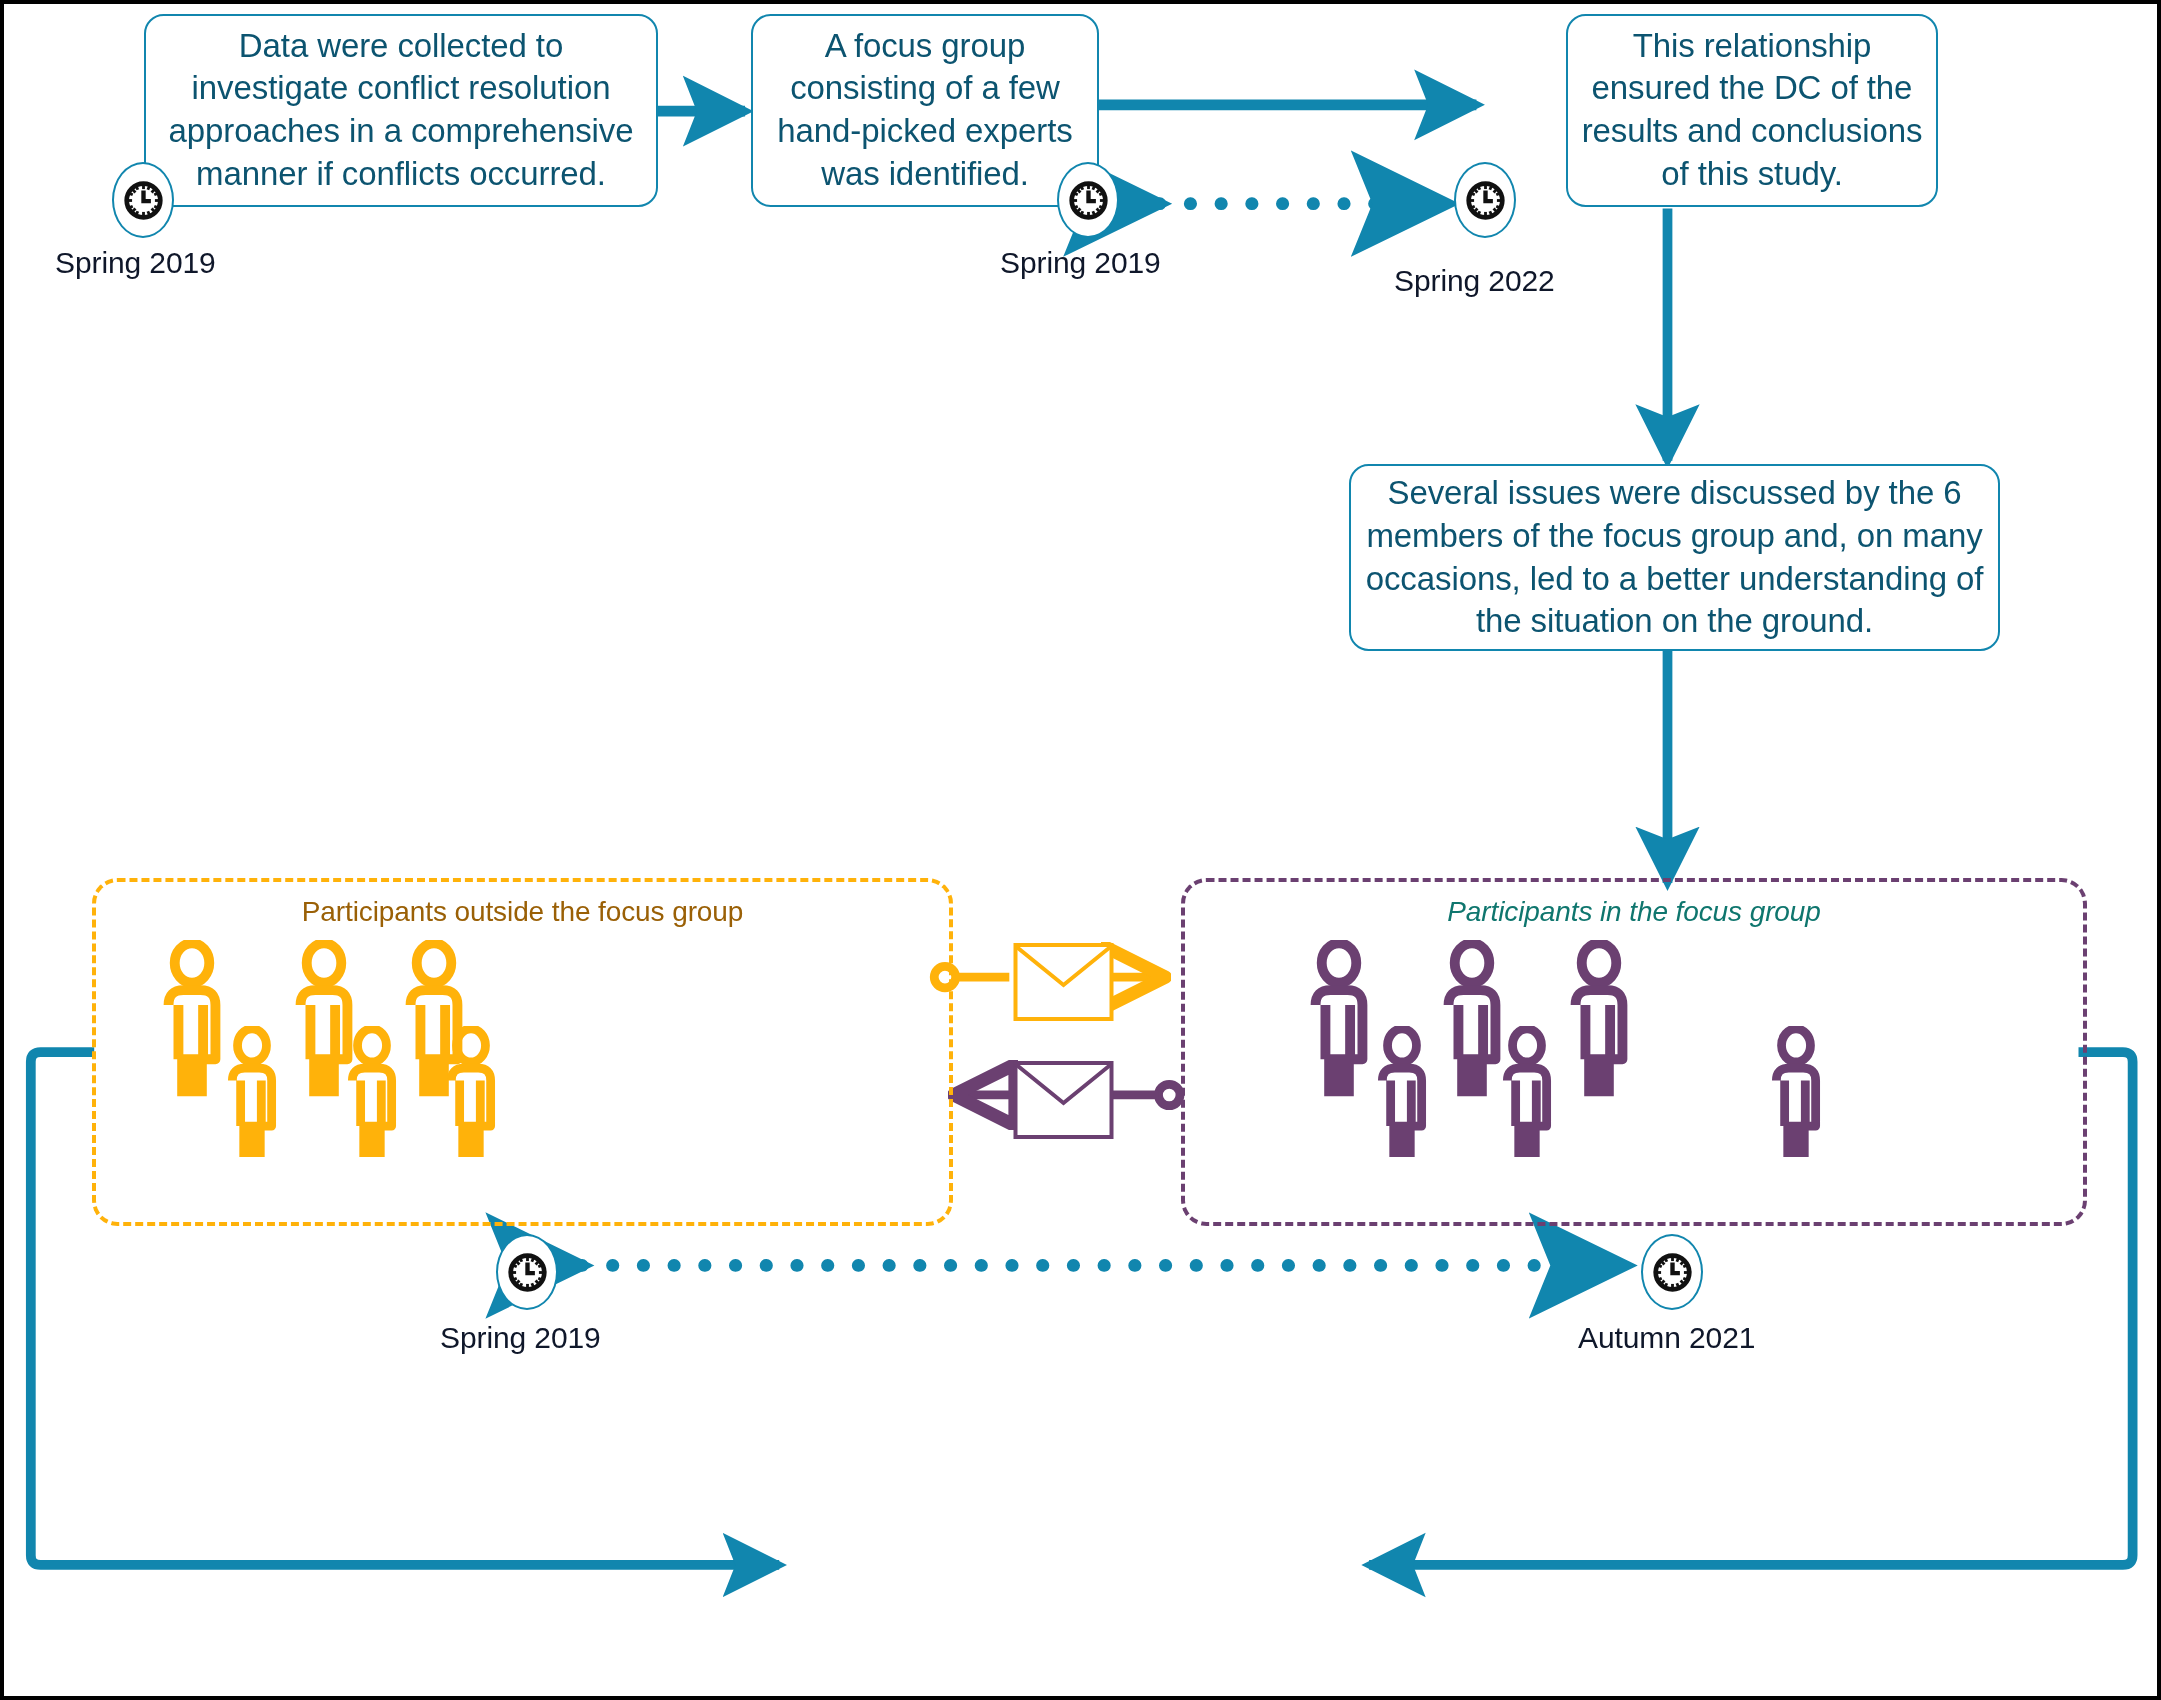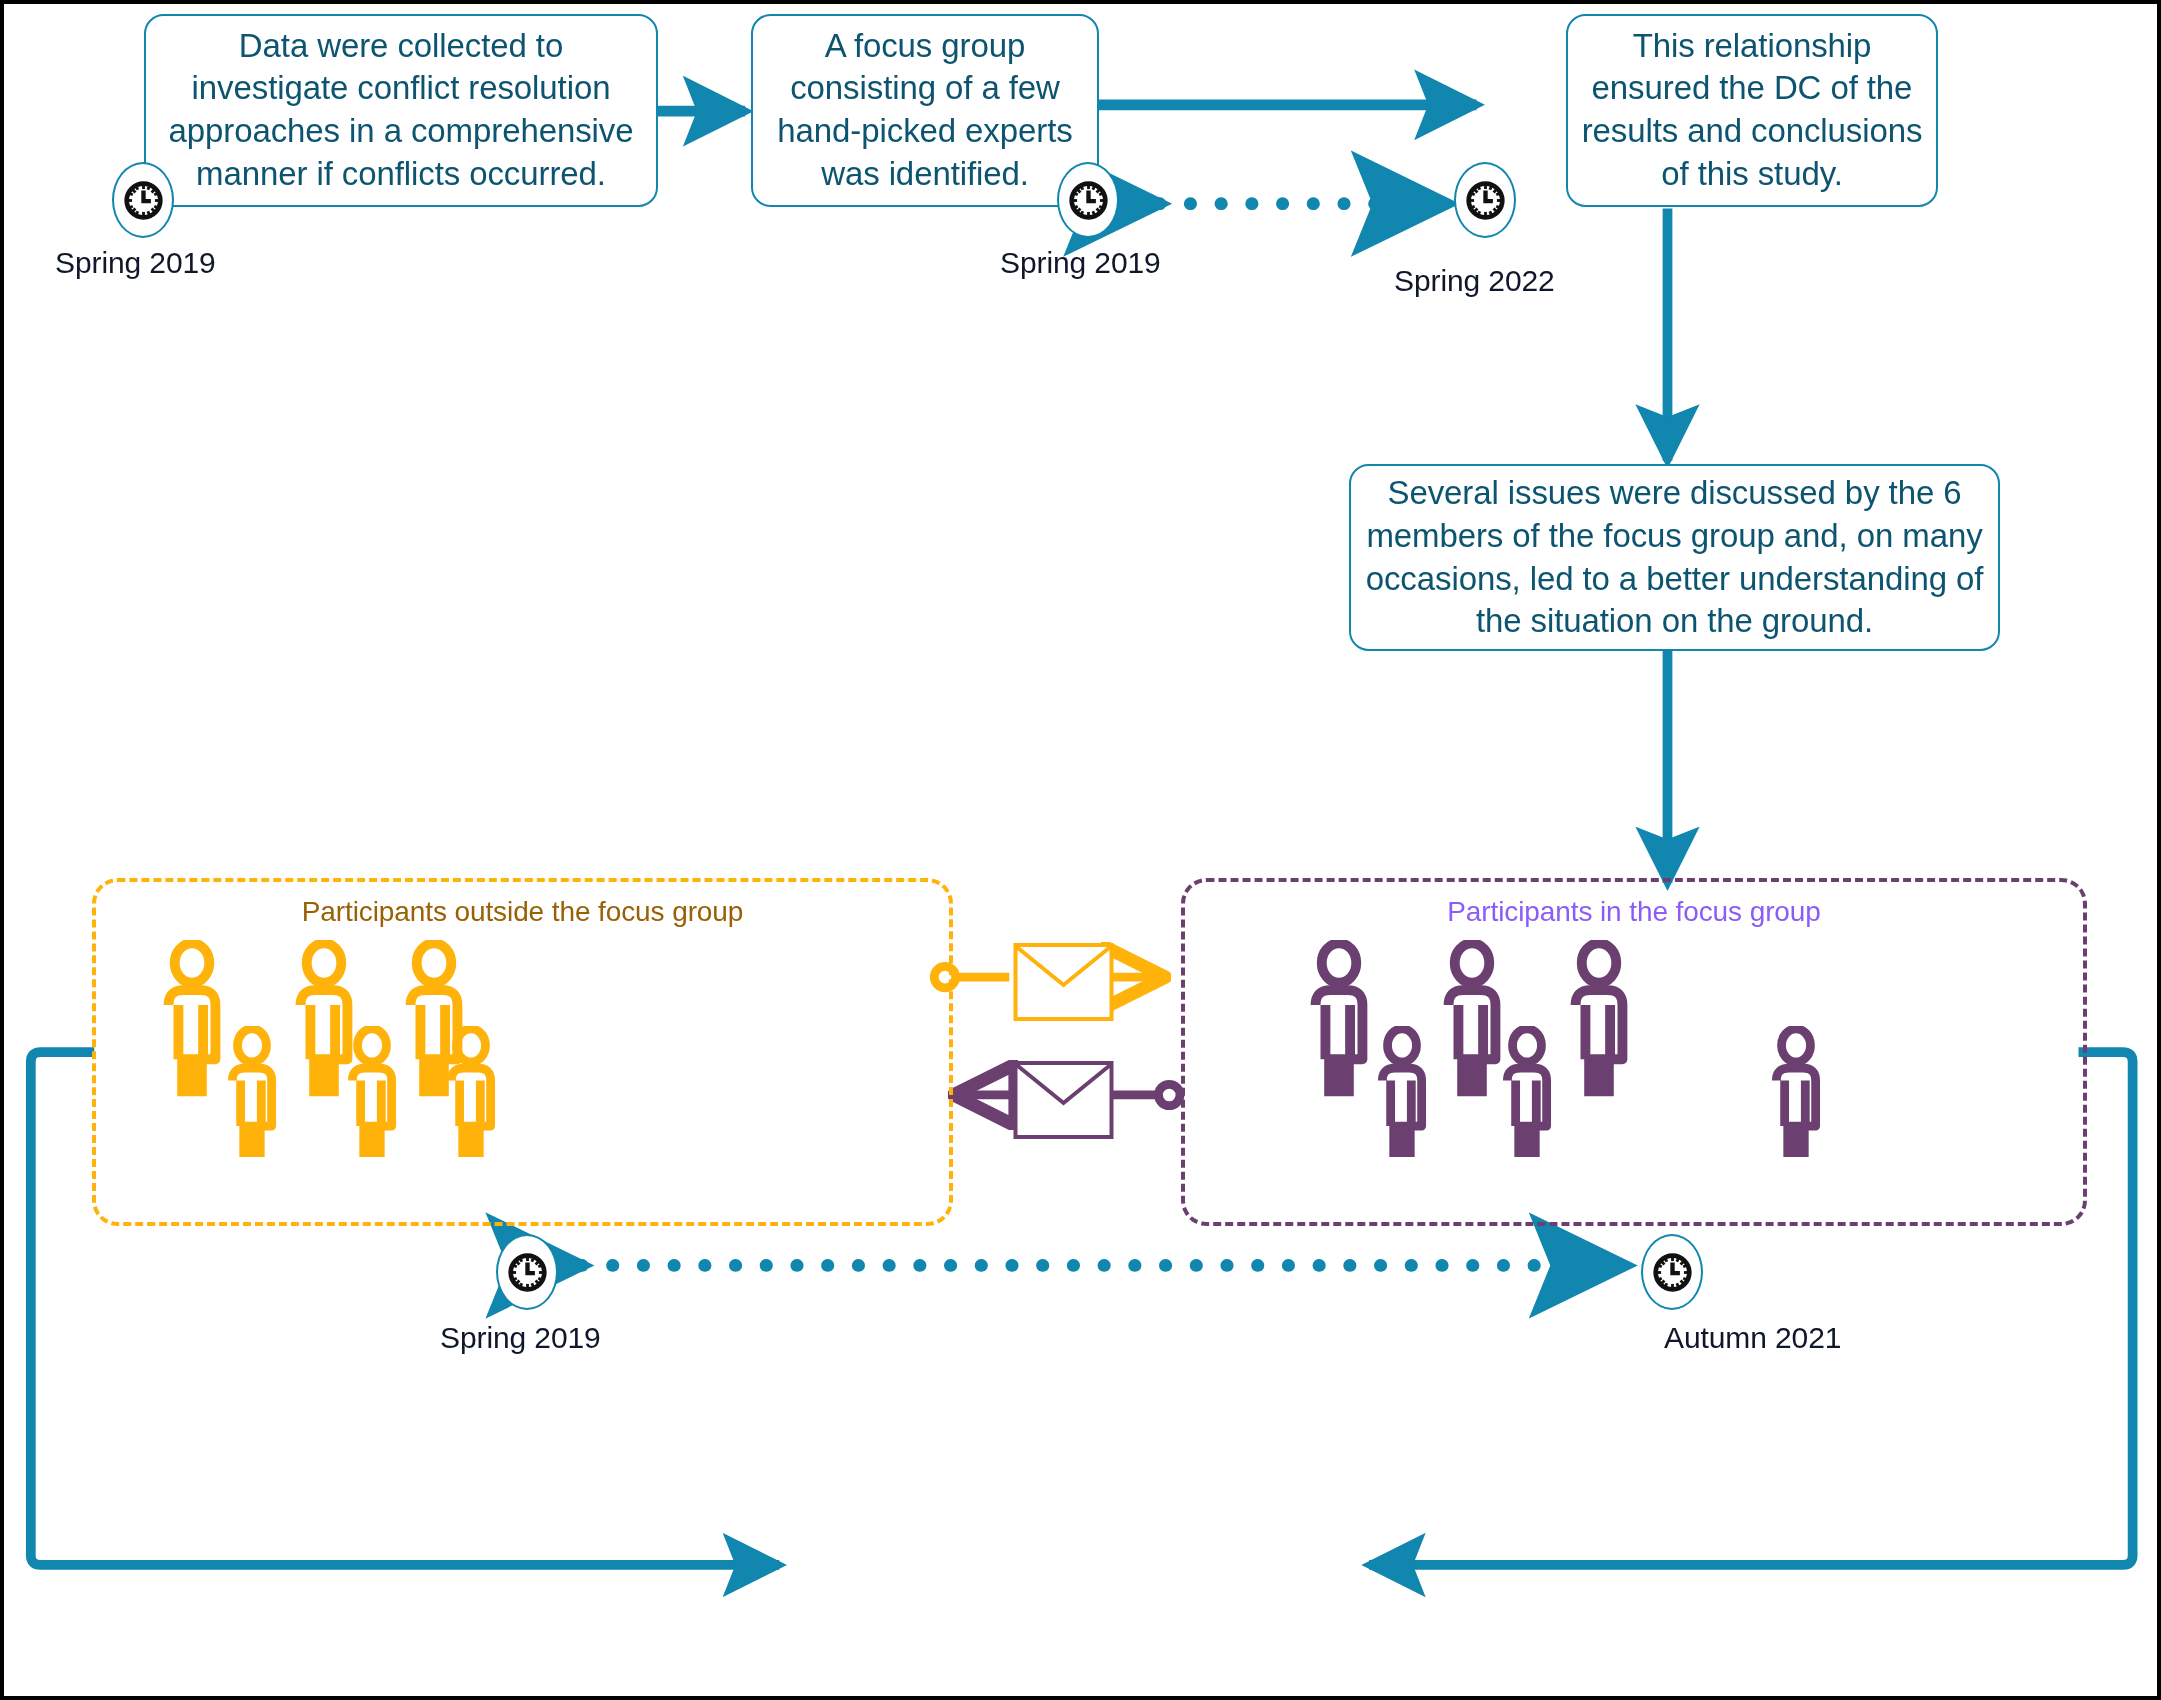--- a/index.html
+++ b/index.html
@@ -75,21 +75,21 @@
     position: absolute;
     top: 14px; left: 0; width: 100%;
     text-align: center;
     font-size: 28px;
     white-space: nowrap;
     letter-spacing: -0.1px;
   }
   .grp-orange { border: 4.9px dashed #FFB20A; }
   .grp-purple { border: 4.9px dashed #6B4071; }
   .title-orange { color: #9A6006; }
-  .title-black  { color: #8b5cf6; }
+  .title-black  { color: #0f766e; font-style: italic; }
 
   .person { position: absolute; }
   .person svg { display: block; width: 100%; height: 100%; }
 
   .envelope { position: absolute; }
   .envelope svg { display:block; width:100%; height:100%; }
 </style>
 </head>
 <body>
 
@@ -294,21 +294,21 @@
         <line x1="10" y1="21" x2="16" y2="23.5"></line>
           <line x1="10" y1="43" x2="16" y2="40.5"></line>
         <line x1="54" y1="21" x2="48" y2="23.5"></line>
           <line x1="54" y1="43" x2="48" y2="40.5"></line>
         <line x1="21" y1="54" x2="23.5" y2="48"></line>
           <line x1="41" y1="54" x2="38.5" y2="48"></line>
       </g>
       <path d="M32 17 L32 33 L43 33" fill="none" stroke="#111" stroke-width="6.5"></path>
     </svg>
   </div>
-  <div class="tlabel" style="left:1660px; top:1317px;">Autumn 2021</div>
+  <div class="tlabel" style="left:1574px; top:1317px;">Autumn 2021</div>
 
   <div class="groupbox grp-orange" style="left:88px; top:874px; width:861px; height:348px;">
     <div class="grp-title title-orange">Participants outside the focus group</div>
 
     <div class="person" style="left:59px; top:58px; width:74px; height:162px;">
       <svg viewBox="0 0 60 130">
         <g fill="none" stroke="#FFB20A" stroke-width="8" stroke-linejoin="round">
           <ellipse cx="30" cy="18" rx="14" ry="16"></ellipse>
           <path d="M11 52 q0-12 12-12 h14 q12 0 12 12 v44 h-10 v-44 M19 96 v-44 M19 96 h22 M30 96 v30 M22 126 v-30 M38 126 v-30"></path>
         </g>

